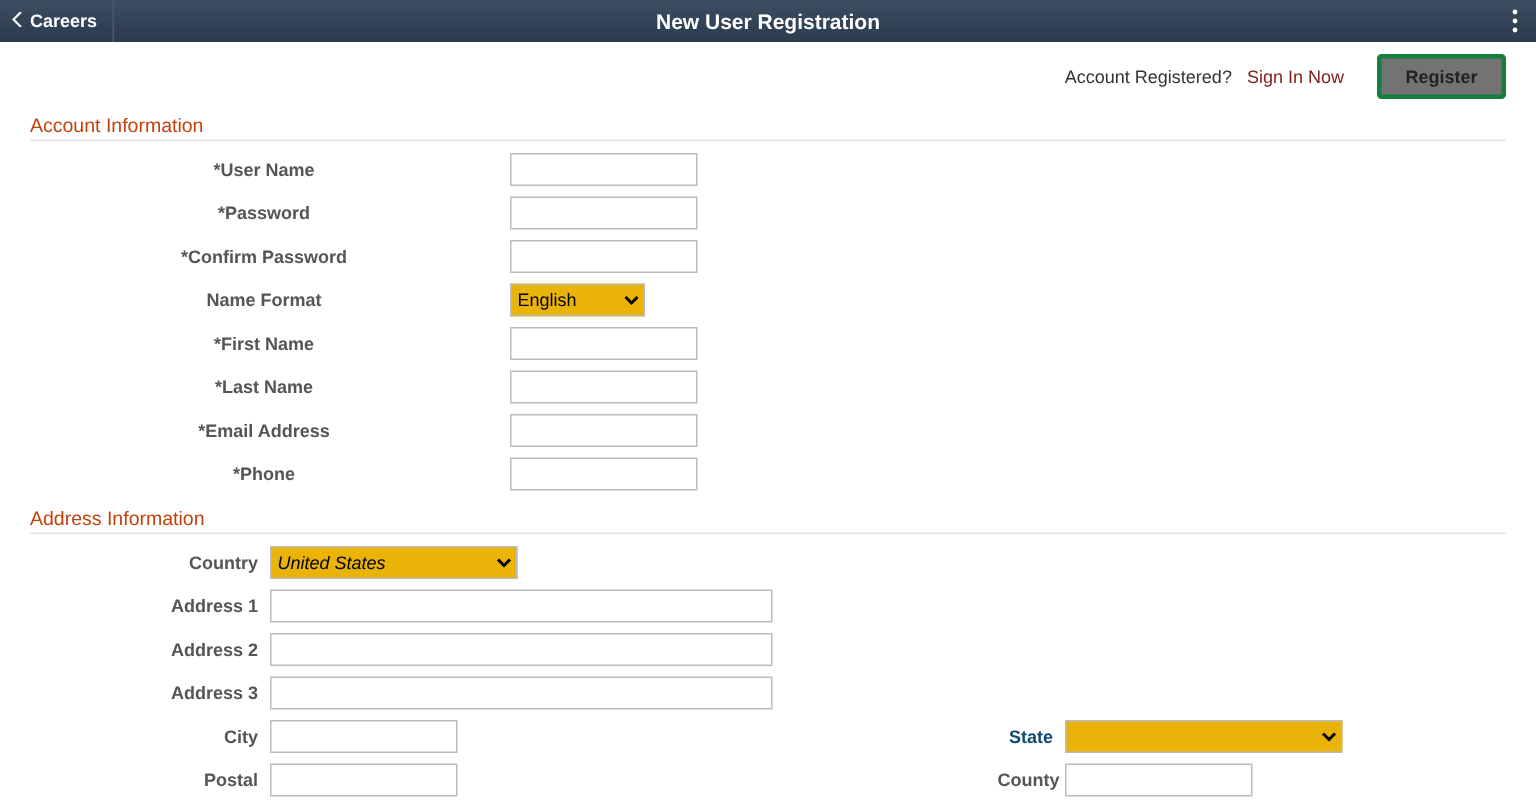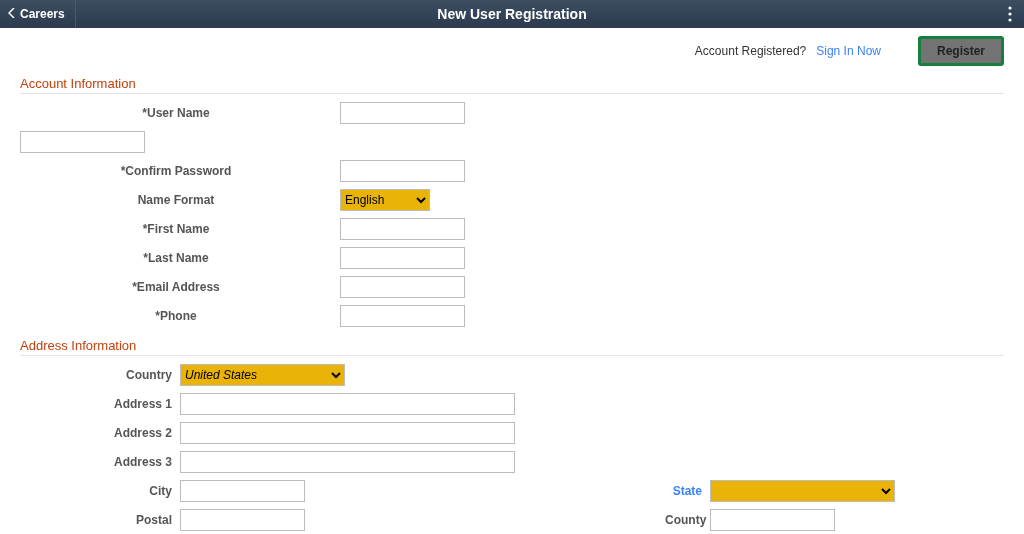--- a/index.html
+++ b/index.html
@@ -49,23 +49,23 @@
   .actions-icon svg { width: 4px; height: 16px; display: block; }
   .topbar {
     display: flex;
     justify-content: flex-end;
     align-items: center;
     padding: 8px 20px 6px 20px;
     gap: 10px;
   }
   .topbar-text { color: #333; }
   .signin-link {
-    color: #3b82f6;
-    cursor: pointer;
-    margin-right: 27px;
+    color: #7f1d1d;
+    cursor: pointer;
+    margin-right: 12px;
   }
   .register-btn {
     background: #737373;
     border: 3px solid #15803d;
     border-radius: 3px;
     padding: 5px 16px;
     font-weight: bold;
     font-size: 12px;
     cursor: pointer;
     color: #222;
@@ -169,20 +169,21 @@
 <div class="content">
 
   <div class="section-title">Account Information</div>
 
   <div>
     <div class="form-row">
       <label class="form-label">*User Name</label>
       <input class="text-input" type="text" style="">
     </div>
     <div class="form-row">
+      <label class="form-label">*Password</label>
       <input class="text-input" type="password" style="">
     </div>
     <div class="form-row">
       <label class="form-label">*Confirm Password</label>
       <input class="text-input" type="password" style="">
     </div>
     <div class="form-row">
       <label class="form-label">Name Format</label>
       <select class="sel sel-small">
         <option>English</option>
@@ -226,21 +227,21 @@
     <div class="form-row">
       <label class="form-label-narrow">Address 3</label>
       <input class="text-input wide-input" type="text" style="">
     </div>
     <div class="two-col form-row">
       <div class="col-left">
         <label class="form-label-narrow">City</label>
         <input class="text-input" type="text" style="">
       </div>
       <div class="col-right">
-        <label style="width:45px; text-align:right; padding-right:8px; font-weight:bold; color:#3b82f6;">State</label>
+        <label style="width:45px; text-align:right; padding-right:8px; font-weight:bold; color:#0c4a6e;">State</label>
         <select class="sel sel-state">
           <option></option>
         </select>
       </div>
     </div>
     <div class="two-col form-row">
       <div class="col-left">
         <label class="form-label-narrow">Postal</label>
         <input class="text-input" type="text" style="">
       </div>

